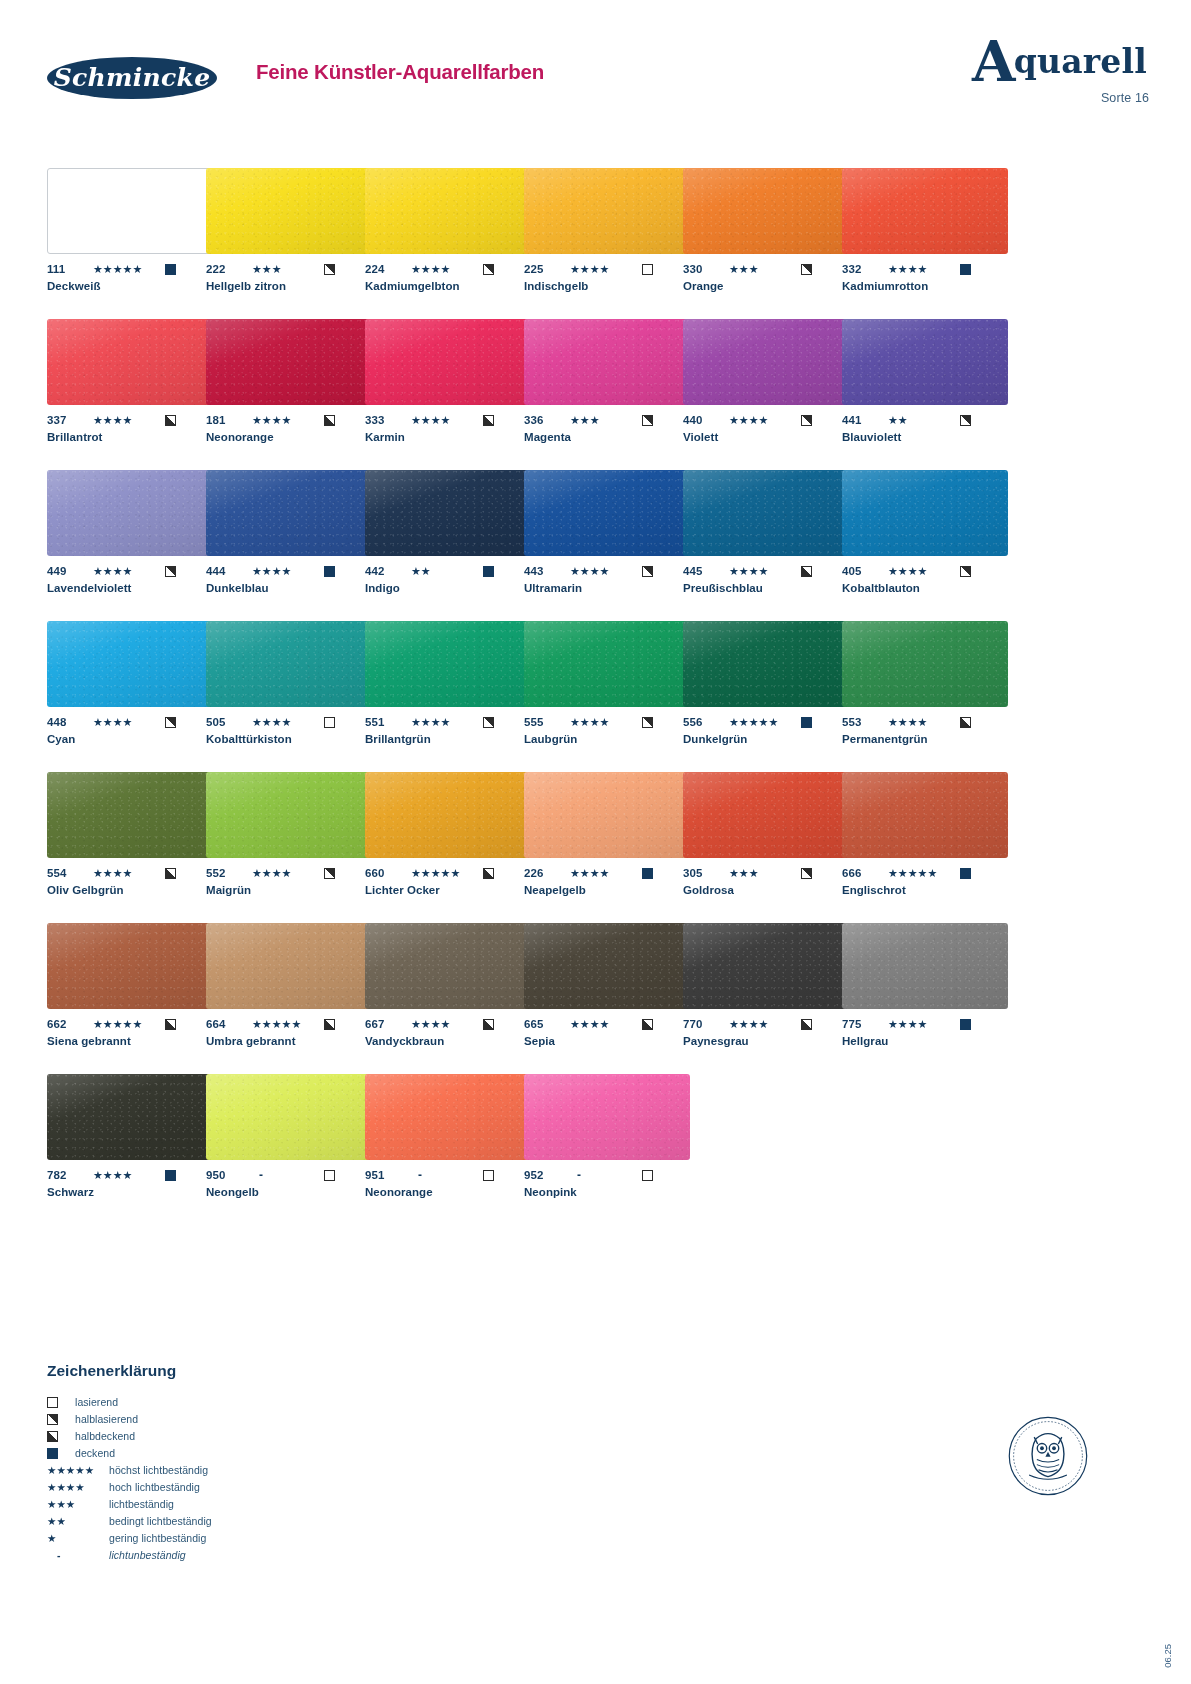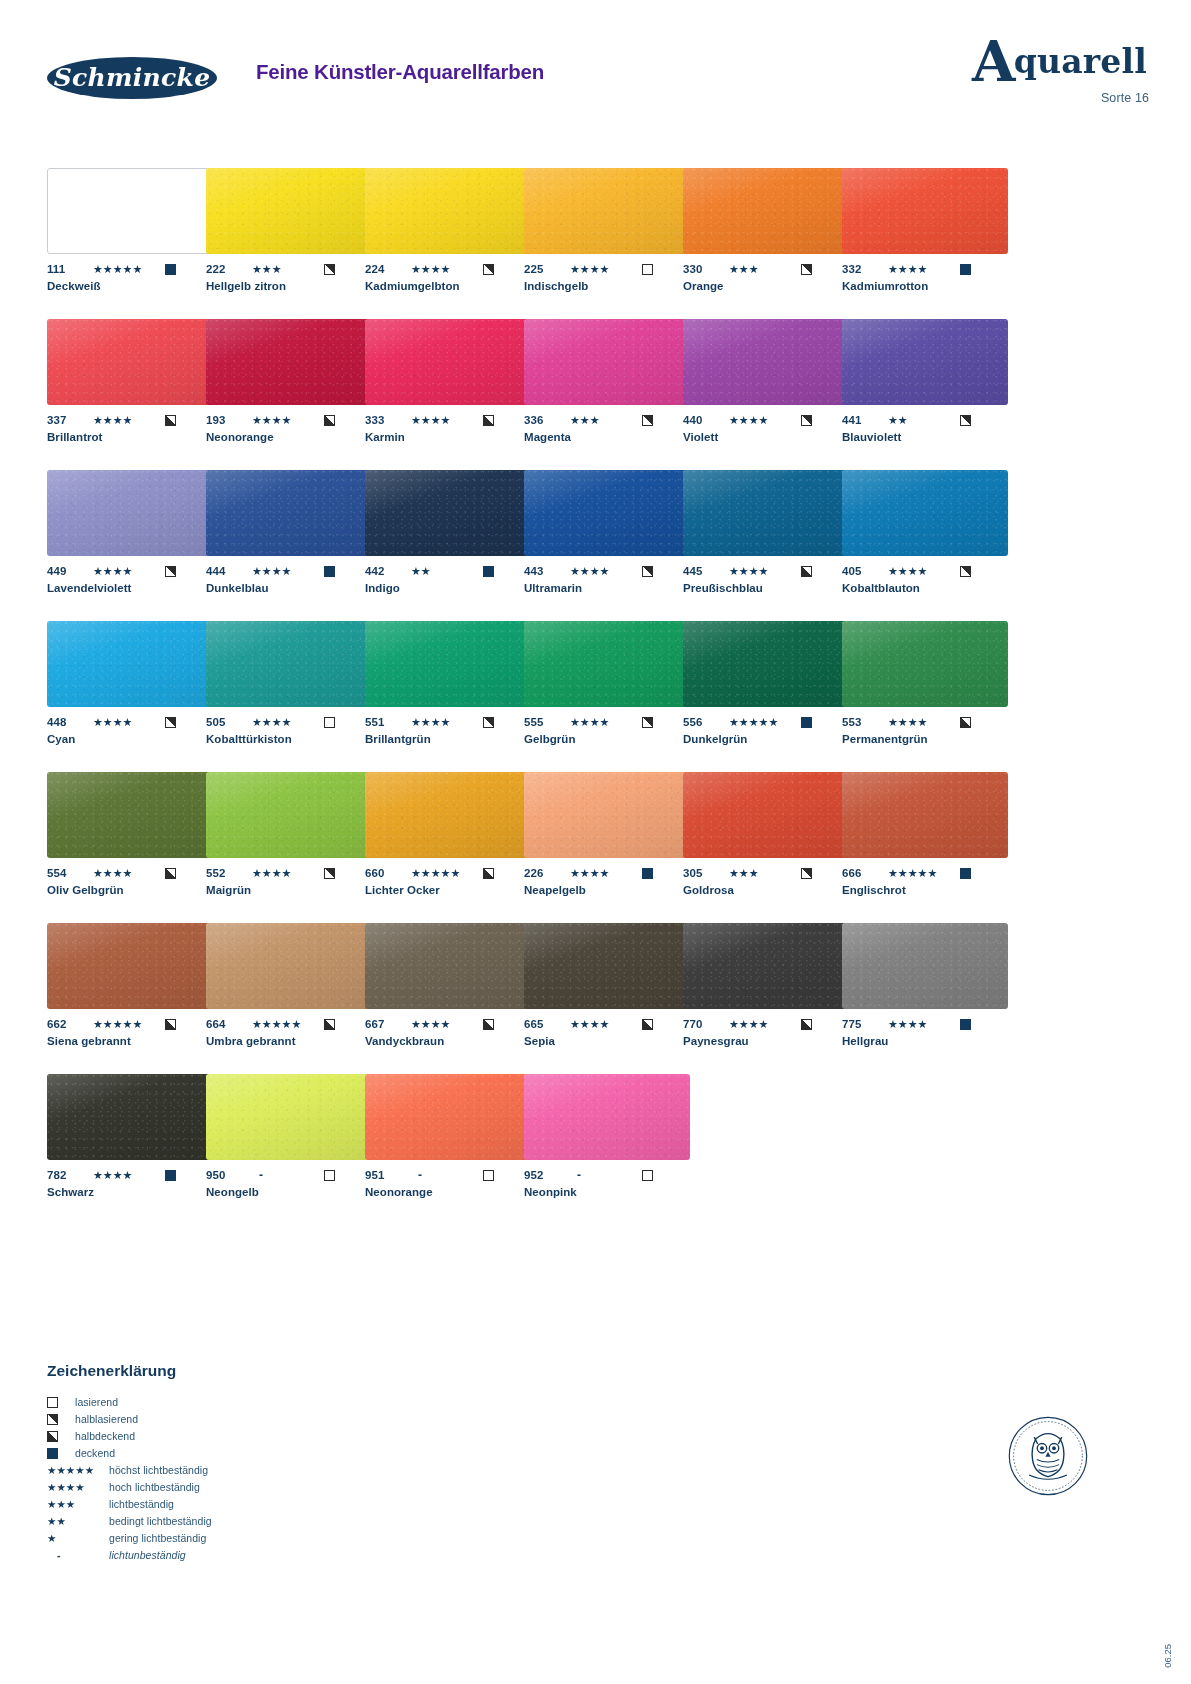--- a/index.html
+++ b/index.html
@@ -35,21 +35,21 @@
     font-weight: bold;
     font-size: 25px;
     letter-spacing: 0.3px;
     transform: translateY(-1px);
   }
   .header-subtitle {
     position: absolute;
     left: 256px; top: 60px;
     font-size: 20.5px;
     font-weight: bold;
-    color: #4c1d95;
+    color: #be185d;
     letter-spacing: -0.2px;
   }
   .brand-block {
     position: absolute;
     right: 42px; top: 40px;
     text-align: right;
     color: #143a5e;
   }
   .brand-line1 {
     font-family: "DejaVu Serif", serif;
@@ -359,21 +359,21 @@
             <span class="opacity-sym halbdeckend"></span>
           </div>
           <div class="cname">Brillantrot</div>
         </div>
         <div class="cell">
           <div class="swatch" style="background: rgb(194, 23, 63);">
             <div class="grain"></div>
             <div class="wash"></div>
           </div>
           <div class="meta">
-            <span class="code">193</span>
+            <span class="code">181</span>
             <span class="stars">★★★★</span>
             <span class="opacity-sym halbdeckend"></span>
           </div>
           <div class="cname">Neonorange</div>
         </div>
         <div class="cell">
           <div class="swatch" style="background: rgb(234, 42, 92);">
             <div class="grain"></div>
             <div class="wash"></div>
           </div>
@@ -535,21 +535,21 @@
         <div class="cell">
           <div class="swatch" style="background: rgb(18, 155, 92);">
             <div class="grain"></div>
             <div class="wash"></div>
           </div>
           <div class="meta">
             <span class="code">555</span>
             <span class="stars">★★★★</span>
             <span class="opacity-sym halblasierend"></span>
           </div>
-          <div class="cname">Gelbgrün</div>
+          <div class="cname">Laubgrün</div>
         </div>
         <div class="cell">
           <div class="swatch" style="background: rgb(12, 102, 71);">
             <div class="grain"></div>
             <div class="wash"></div>
           </div>
           <div class="meta">
             <span class="code">556</span>
             <span class="stars">★★★★★</span>
             <span class="opacity-sym deckend"></span>

